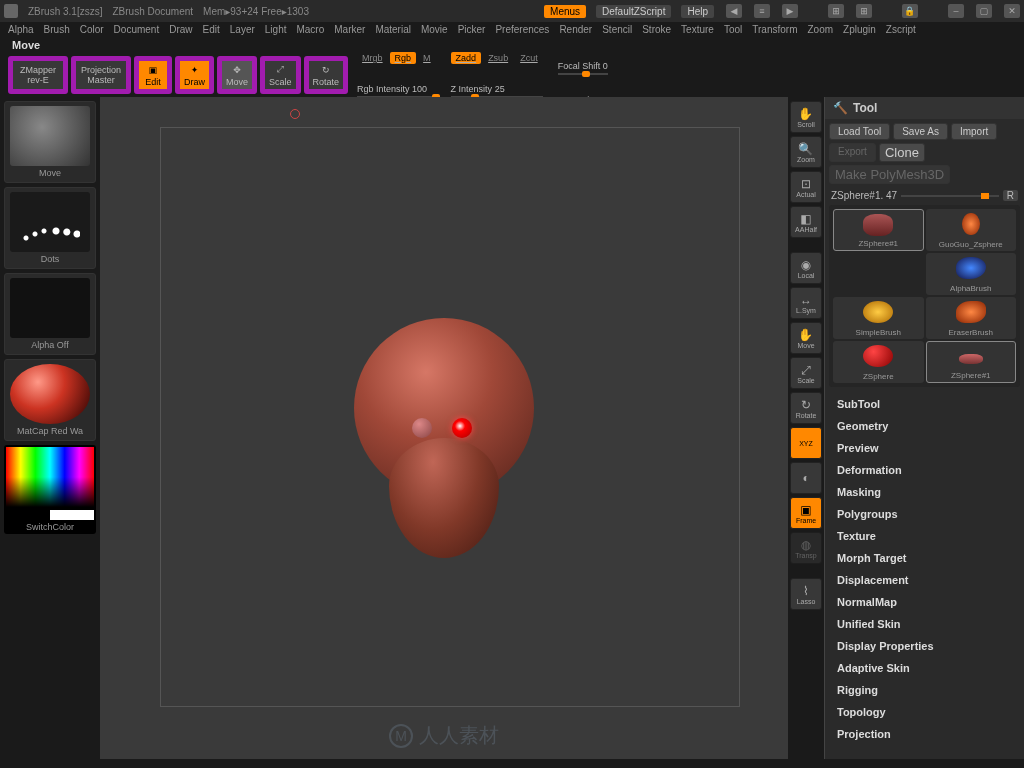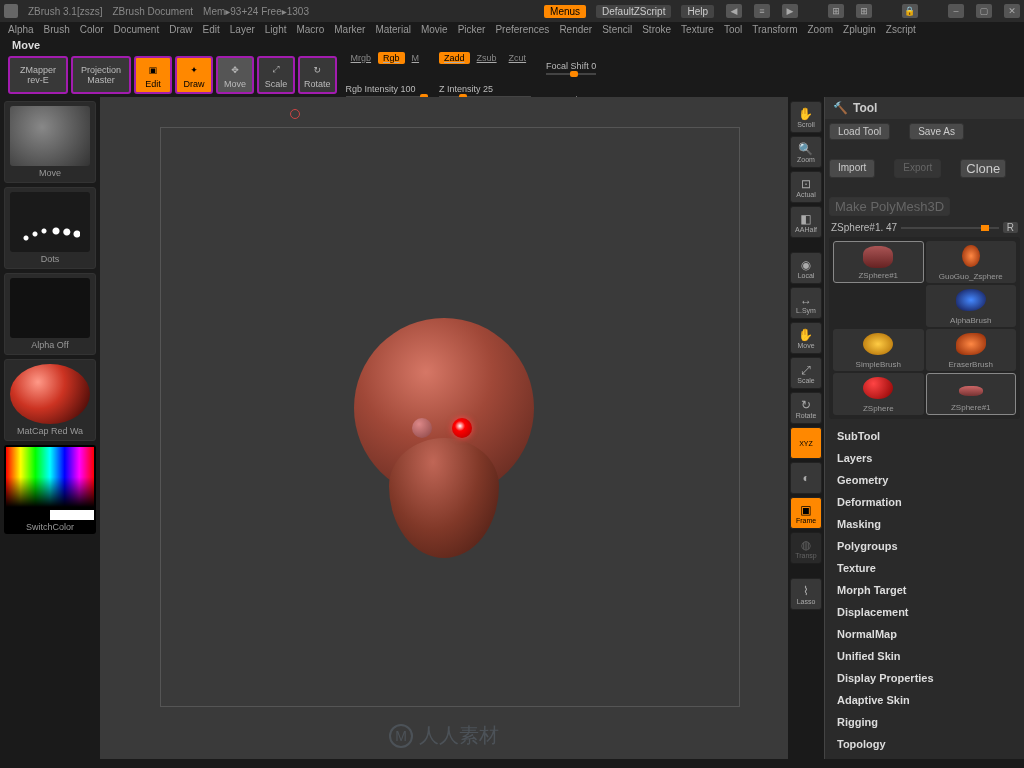--- a/index.html
+++ b/index.html
@@ -8,21 +8,21 @@
 .titlebar .logo { width: 14px; height: 14px; background: #666; border-radius: 2px; }
 .titlebar .info { color: #888; font-size: 10px; }
 .tgap { flex: 1; }
 .tbtn { background: #444; color: #ccc; padding: 1px 6px; border-radius: 2px; font-size: 10px; cursor: pointer; }
 .tbtn.orange { background: #ff8800; color: #000; }
 .twin { width: 16px; height: 14px; background: #555; border-radius: 2px; display: inline-flex; align-items: center; justify-content: center; cursor: pointer; margin-left: 2px; font-size: 9px; }
 .menubar { background: #1a1a1a; padding: 2px 8px; display: flex; flex-wrap: wrap; gap: 10px; }
 .menubar span { color: #999; font-size: 10px; cursor: pointer; }
 .modelabel { padding: 2px 12px; color: #ddd; font-weight: bold; font-size: 11px; }
 .toolbar { height: 44px; background: #1a1a1a; display: flex; align-items: center; padding: 2px 8px; gap: 3px; }
-.tbox { background: #383838; border: 2px solid #a21caf; border-radius: 3px; padding: 2px 4px; height: 38px; display: flex; flex-direction: column; align-items: center; justify-content: center; color: #bbb; font-size: 9px; cursor: pointer; min-width: 38px; }
+.tbox { background: #383838; border: 5px solid #a21caf; border-radius: 3px; padding: 2px 4px; height: 38px; display: flex; flex-direction: column; align-items: center; justify-content: center; color: #bbb; font-size: 9px; cursor: pointer; min-width: 38px; }
 .tbox.wide { min-width: 60px; }
 .tbox.active { background: #ff8800; color: #000; }
 .ticon { width: 16px; height: 16px; margin-bottom: 1px; display: flex; align-items: center; justify-content: center; }
 .tslider { display: flex; flex-direction: column; margin: 0 6px; position: relative; }
 .tslider .lbls { display: flex; gap: 2px; text-decoration: underline; }
 .tslider .lbls span { padding: 1px 5px; font-size: 9px; color: #888; cursor: pointer; }
 .tslider .lbls span.on { background: #ff8800; color: #000; border-radius: 2px; }
 .tslider .txt { color: #bbb; font-size: 9px; margin-top: 20px; }
 .tslider .bar { width: 100%; height: 2px; background: #444; margin-top: 2px; position: relative; }
 .tslider .bar .knob { position: absolute; width: 8px; height: 6px; background: #ff8800; top: -2px; border-radius: 2px; }
@@ -50,21 +50,21 @@
 .model .eye.l { left: 68px; }
 .model .eye.r { left: 108px; background: radial-gradient(circle at 40% 40%, #fff, #f00 30%, #a00); box-shadow: 0 0 6px #f44; }
 .watermark { position: absolute; bottom: 10px; left: 50%; transform: translateX(-50%); color: rgba(120,140,160,0.3); font-size: 20px; display: flex; align-items: center; gap: 6px; }
 .rightside { width: 36px; background: #1a1a1a; padding: 4px 2px; display: flex; flex-direction: column; gap: 3px; }
 .rsbtn { width: 32px; height: 32px; background: #383838; border: 1px solid #222; border-radius: 3px; display: flex; flex-direction: column; align-items: center; justify-content: center; cursor: pointer; color: #aaa; font-size: 7px; }
 .rsbtn.on { background: #ff8800; color: #000; }
 .rsbtn .i { width: 16px; height: 14px; display: flex; align-items: center; justify-content: center; font-size: 12px; }
 .toolpanel { width: 200px; background: #2a2a2a; border-left: 1px solid #444; display: flex; flex-direction: column; }
 .toolhead { background: #333; padding: 4px 8px; color: #ccc; font-size: 12px; font-weight: bold; display: flex; align-items: center; gap: 6px; }
 .toolhead .ham { width: 14px; height: 14px; color: #888; }
-.toolbtns { padding: 4px; display: flex; flex-wrap: wrap; gap: 19px; }
+.toolbtns { padding: 4px; display: flex; flex-wrap: wrap; gap: 3px; }
 .pbtn { background: #4a4a4a; border: 1px solid #333; border-radius: 3px; padding: 2px 8px; color: #ccc; font-size: 10px; cursor: pointer; }
 .pbtn.dim { background: #353535; color: #666; }
 .pbtn.sm { padding: 1px 5px; font-size: 13px; }
 .toolname { padding: 2px 6px; color: #bbb; font-size: 10px; display: flex; align-items: center; }
 .toolname .r { margin-left: auto; background: #444; padding: 0 4px; border-radius: 2px; }
 .toolname .bar { flex:1; height:2px; background:#444; margin:0 4px; position:relative; }
 .toolname .bar .k { position:absolute; right:10px; width:8px; height:6px; top:-2px; background:#ff8800; }
 .toolgrid { padding: 4px; display: grid; grid-template-columns: 1fr 1fr; gap: 2px; background: #252525; margin: 2px 4px; border-radius: 3px; }
 .tg { background: #333; border-radius: 3px; height: 42px; display: flex; flex-direction: column; align-items: center; justify-content: flex-end; padding: 2px; color: #999; font-size: 8px; cursor: pointer; position: relative; overflow: hidden; }
 .tg.sel { border: 1px solid #888; }
@@ -336,22 +336,22 @@
           <div class="ico" style="background:radial-gradient(circle at 35% 30%,#f44,#800);border-radius:50%"></div>
           <span>ZSphere</span>
         </div>
       <div class="tg sel">
           <div class="ico" style="background:linear-gradient(#c66,#733);border-radius:40%;width:24px;height:10px;top:12px"></div>
           <span>ZSphere#1</span>
         </div>
     </div>
     <div class="sections">
       <div class="section">SubTool</div>
-      <div class="section">Layers</div>
       <div class="section">Geometry</div>
+      <div class="section">Preview</div>
       <div class="section">Deformation</div>
       <div class="section">Masking</div>
       <div class="section">Polygroups</div>
       <div class="section">Texture</div>
       <div class="section">Morph Target</div>
       <div class="section">Displacement</div>
       <div class="section">NormalMap</div>
       <div class="section">Unified Skin</div>
       <div class="section">Display Properties</div>
       <div class="section">Adaptive Skin</div>

